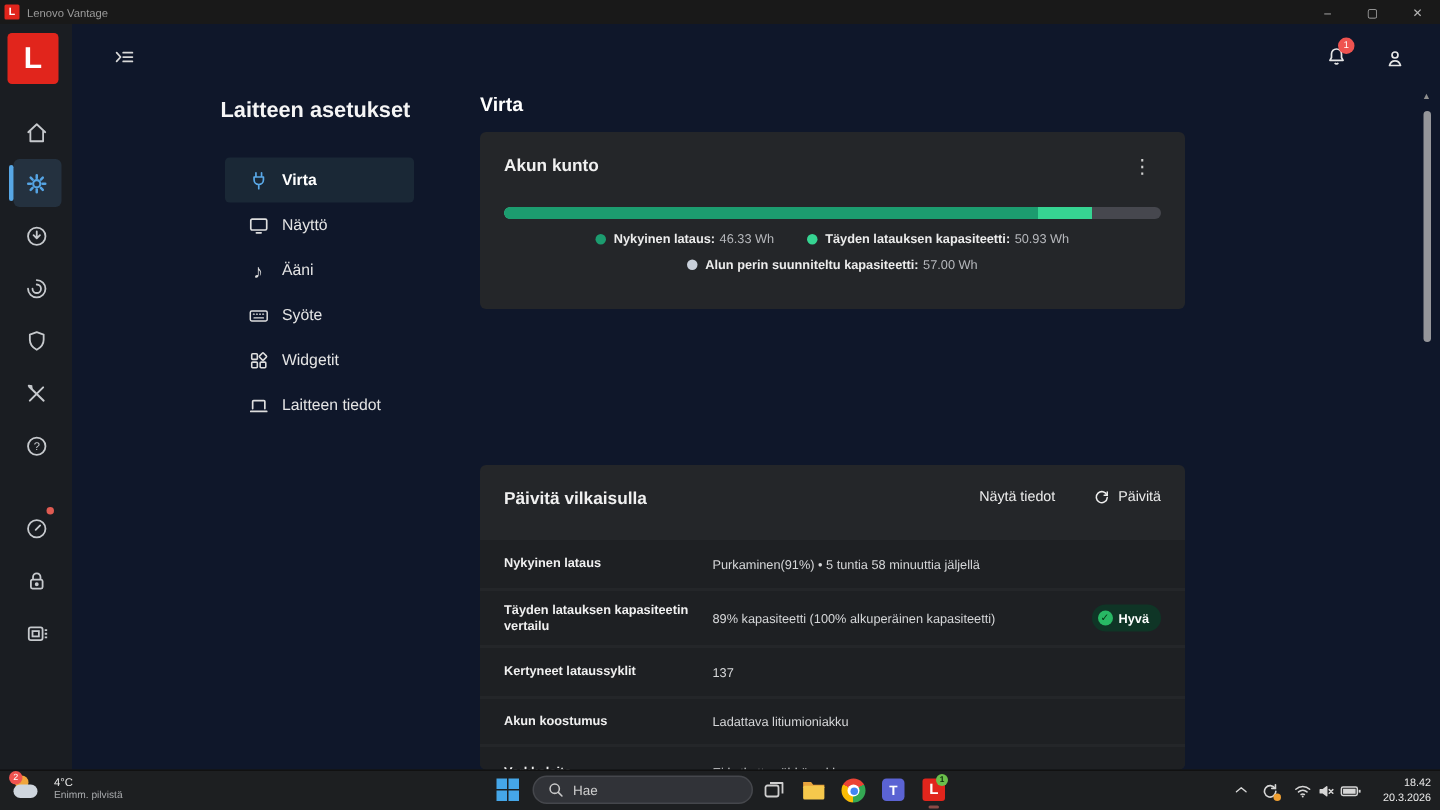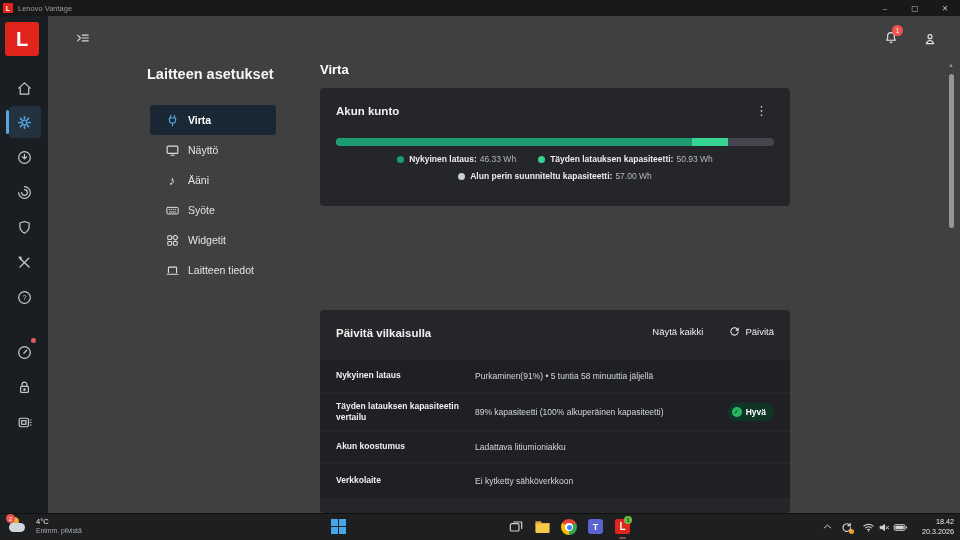--- a/index.html
+++ b/index.html
@@ -1,17 +1,17 @@
 <!DOCTYPE html>
 <html><head>
 <meta charset="utf-8">
 <style>
   * { margin:0; padding:0; box-sizing:border-box; }
   body { font-family:"Liberation Sans","DejaVu Sans",sans-serif; background:#000; }
-  .screen { position:relative; width:960px; height:540px; background:#404040; overflow:hidden; }
+  .screen { position:relative; width:960px; height:540px; background:#0f172a; overflow:hidden; }
   svg { display:block; }
 
   
   .titlebar { position:absolute; left:0; top:0; width:960px; height:16px; background:#191919; display:flex; align-items:center; }
   .tb-ico { width:10px; height:10px; background:#e1251c; border-radius:1px; margin-left:3px;
             color:#fff; font-size:7px; font-weight:bold; display:flex; align-items:center; justify-content:center; }
   .tb-title { color:#9b9b9b; font-size:7.5px; margin-left:5px; }
   .tb-controls { margin-left:auto; display:flex; }
   .tb-btn { width:30px; height:16px; color:#b8b8b8; font-size:8px; display:flex; align-items:center; justify-content:center; }
 
@@ -313,21 +313,21 @@
         <span class="lg-label">Alun perin suunniteltu kapasiteetti:</span>
         <span class="lg-value">57.00 Wh</span>
       </div>
     </div>
   </div>
 
 
   <div class="card card3">
     <div class="card-title">Päivitä vilkaisulla</div>
     <div class="c3-links">
-      <span class="link">Näytä kaikki</span>
+      <span class="link">Näytä tiedot</span>
       <span class="refresh-group">
         <svg width="11" height="11" viewBox="0 0 24 24" fill="none" stroke="currentColor" stroke-width="2.2" stroke-linecap="round">
             <path d="M19.5 9A8 8 0 1 0 20 12.5"></path>
             <path d="M20 4.5V9h-4.5"></path>
           </svg>
         <span class="link">Päivitä</span>
       </span>
     </div>
     <div class="rows">
       <div class="grow" style="height:32px">
@@ -335,20 +335,24 @@
         <div class="g-value">Purkaminen(91%)  •  5 tuntia 58 minuuttia jäljellä</div>
       </div>
       <div class="grow" style="height:36px">
         <div class="g-label">Täyden latauksen kapasiteetin vertailu</div>
         <div class="g-value" style="flex:none">89% kapasiteetti (100% alkuperäinen kapasiteetti)</div>
         <div class="badge">
           <span class="badge-check">✓</span>
           <span class="badge-text">Hyvä</span>
         </div>
       </div>
+      <div class="grow" style="height:32px">
+        <div class="g-label">Kertyneet lataussyklit</div>
+        <div class="g-value">137</div>
+      </div>
       <div class="grow" style="height:30px">
         <div class="g-label">Akun koostumus</div>
         <div class="g-value">Ladattava litiumioniakku</div>
       </div>
       <div class="grow" style="height:34px">
         <div class="g-label">Verkkolaite</div>
         <div class="g-value">Ei kytketty sähköverkkoon</div>
       </div>
     </div>
   </div>
@@ -369,20 +373,27 @@
       </div>
     </div>
 
     <div class="start">
         <div></div>
         <div></div>
         <div></div>
         <div></div>
       </div>
 
+    <div class="search">
+      <svg width="11" height="11" viewBox="0 0 16 16" fill="none" stroke="#c9c9c9" stroke-width="1.5" stroke-linecap="round">
+          <circle cx="7" cy="7" r="4.5"></circle>
+          <path d="M10.5 10.5 14 14"></path>
+        </svg>
+      <input readonly="" placeholder="Hae" style="">
+    </div>
 
     <div class="tb-app taskview">
       <svg width="16" height="16" viewBox="0 0 24 24" fill="none" stroke="currentColor" stroke-width="1.8" stroke-linejoin="round">
           <rect x="3.5" y="7" width="13" height="11" rx="2"></rect>
           <path d="M8 4.5h12.5V15"></path>
         </svg>
     </div>
     <div class="tb-app folder">
       <svg width="17" height="16" viewBox="0 0 24 22">
           <path fill="#e8a33d" d="M2 3h7.5l2 2.5H22v3H2z"></path>

